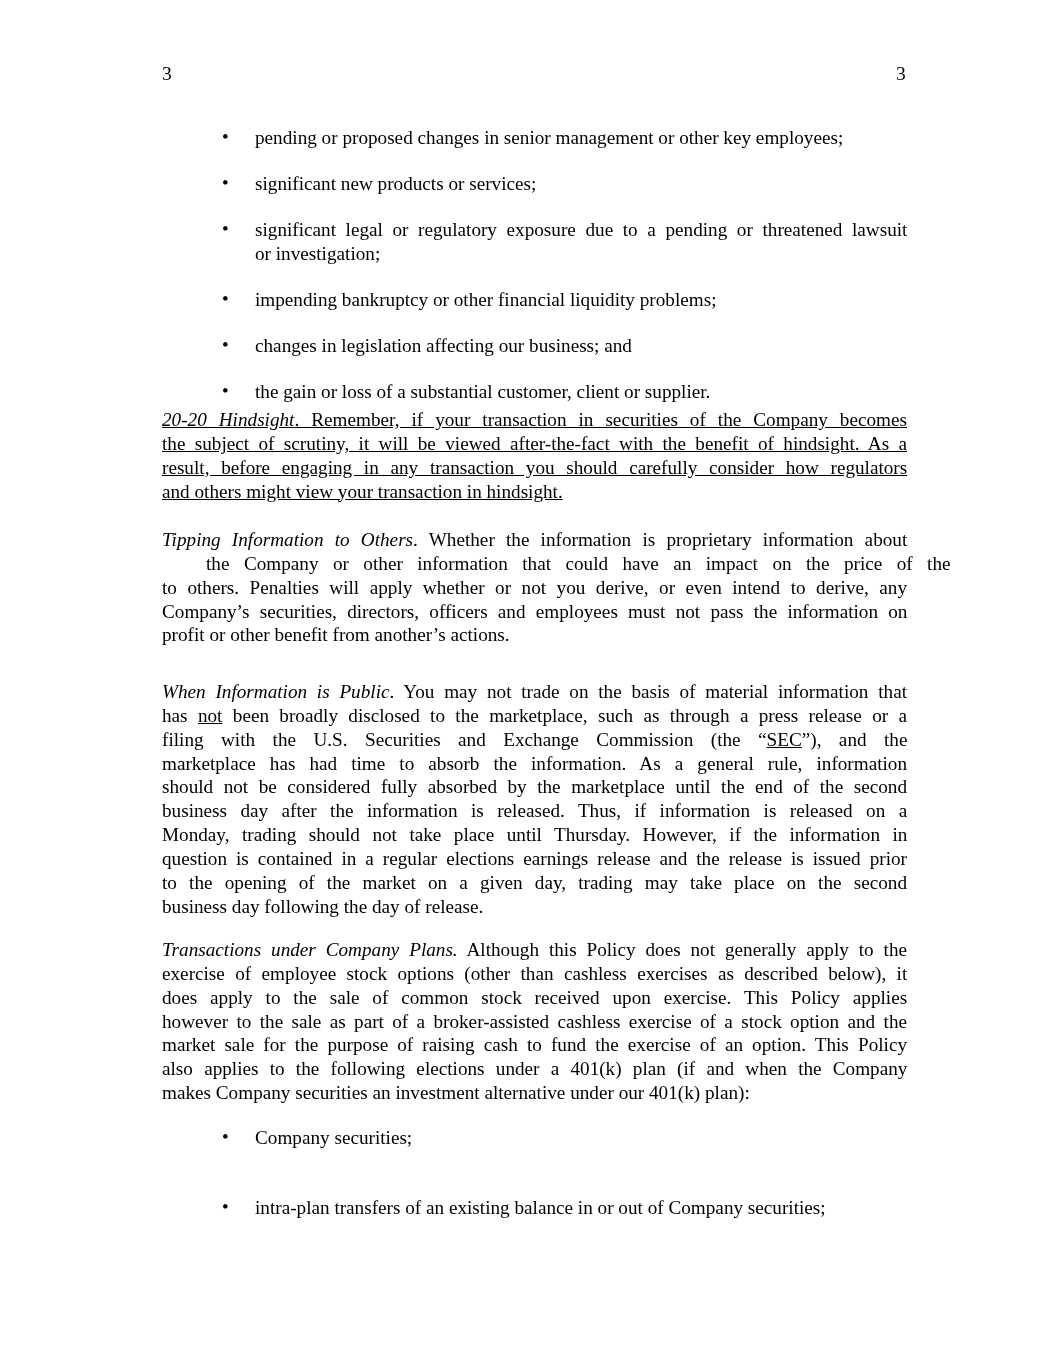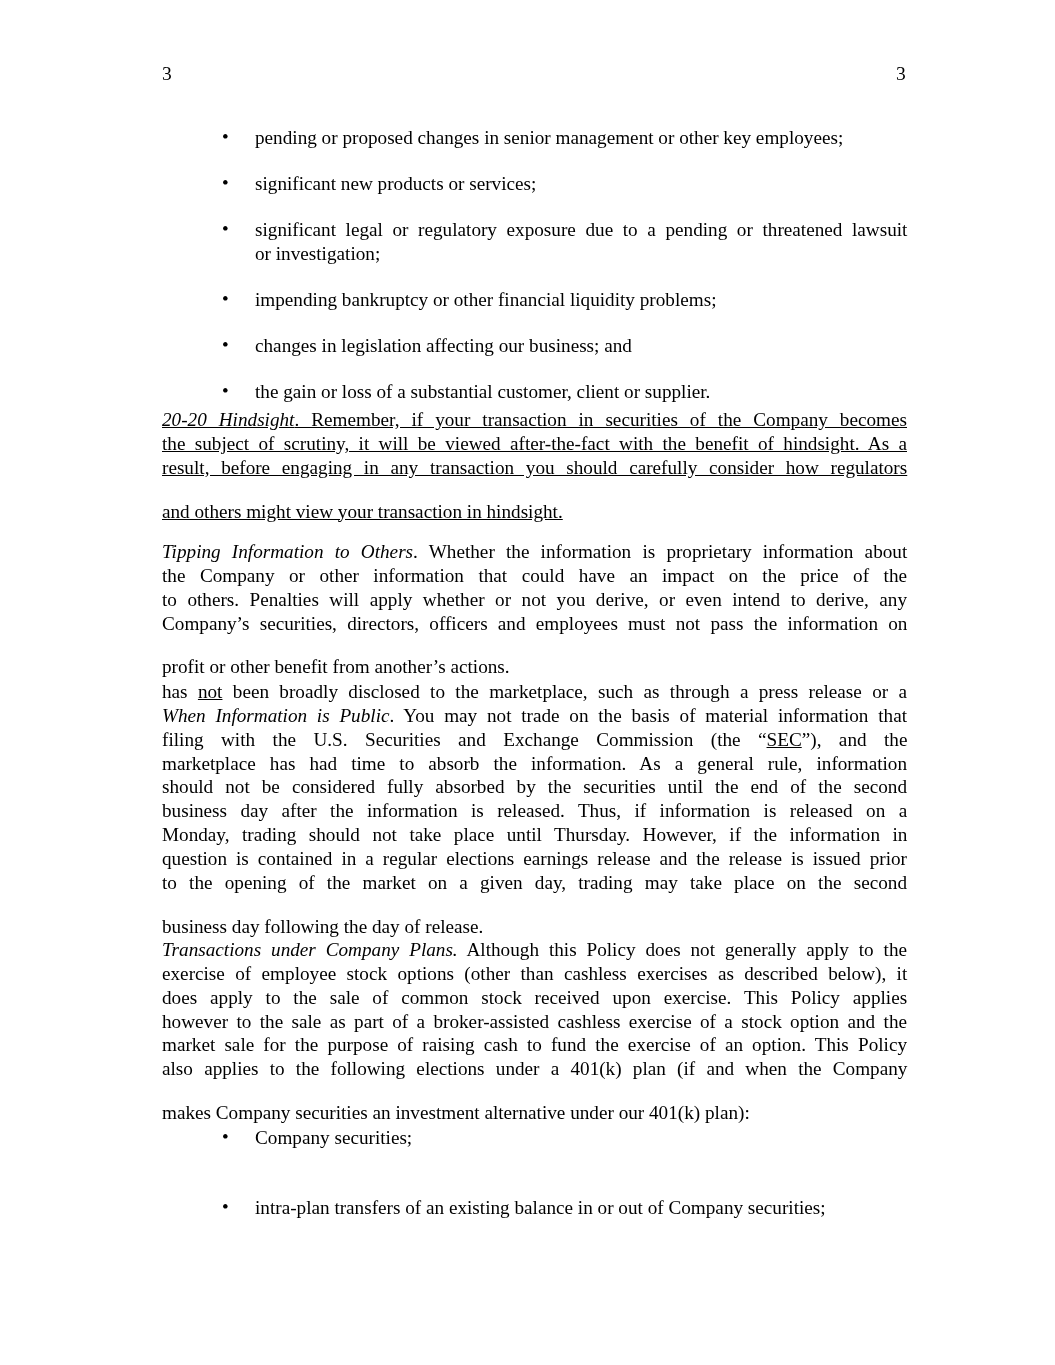--- a/index.html
+++ b/index.html
@@ -9,21 +9,21 @@
     color: #000; font-size: 19.2px;
   }
   .page-num { position: absolute; top: 63px; font-size: 19.5px; }
   .page-num.left { left: 162px; }
   .page-num.right { left: 896px; }
   .bullet-item { position: absolute; left: 222px; width: 685px; }
   .bullet-dot { position: absolute; left: 0; top: 0; font-size: 19px; }
   .bullet-text { position: absolute; left: 33px; width: 652px; line-height: 24px; }
   .para { position: absolute; left: 162px; width: 745px; line-height: 23.85px; }
   .line { display: block; white-space: nowrap; text-align: justify; text-align-last: justify; height: 23.85px; }
-  .line.last { text-align-last: left; margin-top: 20px; }
+  .line.last { text-align-last: left; }
   .bline { display: block; white-space: nowrap; text-align: justify; text-align-last: justify; height: 24px; }
   .bline.last { text-align-last: left; }
   em { font-style: italic; }
   u { text-decoration: underline; }
 </style>
 </head>
 <body>
 
 <div>
   <span class="page-num left">3</span>
@@ -69,34 +69,34 @@
     </div>
   </div>
 
   <div class="para" style="top:408px;text-decoration:underline;">
     <span class="line" style="display: block; word-spacing: 7.18182px;"><em>20-20 Hindsight</em><span>.  Remember, if your transaction in securities of the Company becomes</span></span>
     <span class="line" style="display: block; word-spacing: 4.53333px;">the subject of scrutiny, it will be viewed after-the-fact with the benefit of hindsight.  As a</span>
     <span class="line" style="display: block; word-spacing: 6.90909px;">result, before engaging in any transaction you should carefully consider how regulators</span>
     <span class="line last">and others might view your transaction in hindsight.</span>
   </div>
 
-  <div class="para" style="top:540px;">
+  <div class="para" style="top:528px;">
     <span class="line" style="display: block; word-spacing: 6.4px;"><em>Tipping Information to Others</em><span>.  Whether the information is proprietary information about</span></span>
-    <span class="line" style="display: block; word-spacing: 9.64286px;">the Company or other information that could have an impact on the price of the</span>
+    <span class="line" style="display: block; word-spacing: 9.64286px; margin-left: 44px;">the Company or other information that could have an impact on the price of the</span>
     <span class="line" style="display: block; word-spacing: 5.66667px;">to others.  Penalties will apply whether or not you derive, or even intend to derive, any</span>
     <span class="line" style="display: block; word-spacing: 5.45455px;">Company’s securities, directors, officers and employees must not pass the information on</span>
     <span class="line last">profit or other benefit from another’s actions.</span>
   </div>
 
   <div class="para" style="top:680px;">
+    <span class="line" style="display: block; word-spacing: 4.92857px;"><em>When Information is Public</em><span>.  You may not trade on the basis of material information that</span></span>
     <span class="line" style="display: block; word-spacing: 5.53333px;"><span>has </span><u>not</u><span> been broadly disclosed to the marketplace, such as through a press release or a</span></span>
-    <span class="line" style="display: block; word-spacing: 4.92857px;"><em>When Information is Public</em><span>.  You may not trade on the basis of material information that</span></span>
     <span class="line" style="display: block; word-spacing: 12.6364px;"><span>filing with the U.S. Securities and Exchange Commission (the “</span><u>SEC</u><span>”), and the</span></span>
     <span class="line" style="display: block; word-spacing: 9.25px;">marketplace has had time to absorb the information.  As a general rule, information</span>
-    <span class="line" style="display: block; word-spacing: 5.71429px;">should not be considered fully absorbed by the securities until the end of the second</span>
+    <span class="line" style="display: block; word-spacing: 5.71429px;">should not be considered fully absorbed by the marketplace until the end of the second</span>
     <span class="line" style="display: block; word-spacing: 8.61538px;">business day after the information is released.  Thus, if information is released on a</span>
     <span class="line" style="display: block; word-spacing: 7.66667px;">Monday, trading should not take place until Thursday.  However, if the information in</span>
     <span class="line" style="display: block; word-spacing: 4.14286px;">question is contained in a regular elections earnings release and the release is issued prior</span>
     <span class="line" style="display: block; word-spacing: 7.375px;">to the opening of the market on a given day, trading may take place on the second</span>
     <span class="line last">business day following the day of release.</span>
   </div>
 
   <div class="para" style="top:938px;">
     <span class="line" style="display: block; word-spacing: 5.08333px;"><em>Transactions under Company Plans.</em><span>  Although this Policy does not generally apply to the</span></span>
     <span class="line" style="display: block; word-spacing: 5.58333px;">exercise of employee stock options (other than cashless exercises as described below), it</span>

